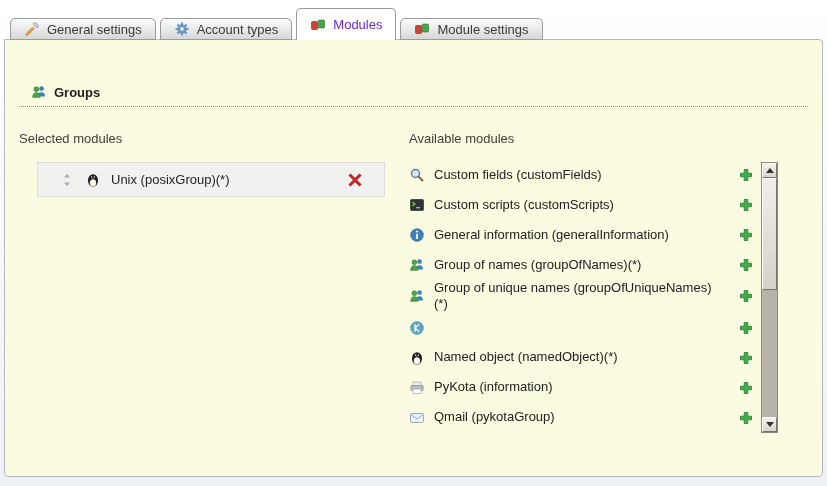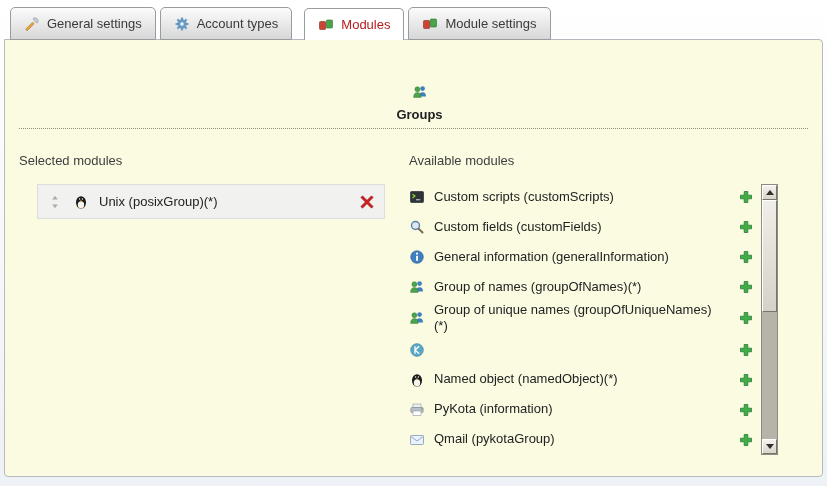--- a/index.html
+++ b/index.html
@@ -18,65 +18,63 @@
   }
   
   .tab-bar {
     position: absolute; top: 8px; left: 10px; right: 10px;
     height: 32px;
     display: flex; gap: 4px; align-items: flex-end;
     z-index: 2;
   }
   .tab {
     display: flex; align-items: center; gap: 7px;
-    height: 33px; padding: 0 13px;
+    height: 22px; padding: 0 13px;
     background: linear-gradient(#fcfcfc, #d7d7d7);
     border: 1px solid #979ca1;
     border-radius: 5px 5px 0 0;
     color: #3a3a3a;
     cursor: pointer;
     white-space: nowrap;
   }
   .tab.active {
     height: 32px;
     background: #ffffff;
     border-bottom: none;
-    color: #b91c1c;
-    margin-left: 8px;
+    color: #6d28d9;
   }
   
   .panel {
     position: absolute; left: 4px; right: 4px; top: 39px; bottom: 9px;
     background: #fbfbe2;
     border: 1px solid #b6bac0;
     border-radius: 0 4px 4px 4px;
     padding: 0 12px;
     overflow: hidden;
     z-index: 1;
   }
   .section-heading {
     display: flex; align-items: center; gap: 7px;
     margin: 44px 2px 0 14px;
     font-weight: bold;
-    flex-direction: column;
   }
   .dotted-sep {
     border-bottom: 1px dotted #8f8f74;
     margin: 6px 2px 0 2px;
     height: 1px;
   }
   .columns { display: flex; margin: 24px 0 0 2px; }
   .col-left { flex: 0 0 390px; width: 390px; }
   .col-right { flex: 1; min-width: 0; }
   .col-heading { color: #404040; }
   
   .selected-list { margin: 16px 0 0 18px; width: 348px; }
   .selected-row {
     display: flex; align-items: center; gap: 10px;
-    height: 35px; padding: 0 9px;
+    height: 35px; padding: 0 21px;
     background: #f1f1ef;
     border: 1px solid #dddddd;
   }
   .selected-row .mod-label { flex: 1; }
   
   .available-wrap {
     position: relative;
     margin: 14px 32px 0 0;
     padding-right: 24px;
   }
@@ -208,40 +206,40 @@
           </div>
       </div>
 
       <div class="col-right">
         <div class="col-heading">Available modules</div>
         <div class="available-wrap">
           <div class="available-list">
               <div class="avail-row">
                 <span class="icon">
                   <svg viewBox="0 0 16 16">
+                    <circle cx="6.5" cy="6.5" r="4" fill="#dce9f5" stroke="#5b7fa6" stroke-width="1.4"></circle>
+                    <line x1="9.6" y1="9.6" x2="13.5" y2="13.5" stroke="#7a6a55" stroke-width="2" stroke-linecap="round"></line>
+                  </svg>
+                </span>
+                <span class="mod-label">Custom fields (customFields)</span>
+                <span class="icon add">
+                  <svg viewBox="0 0 16 16">
+                    <path d="M6.2 2.5 h3.6 v3.7 h3.7 v3.6 h-3.7 v3.7 h-3.6 v-3.7 h-3.7 v-3.6 h3.7z" fill="#3fae49" stroke="#2a7a33" stroke-width="0.8"></path>
+                  </svg>
+                </span>
+              </div>
+              <div class="avail-row">
+                <span class="icon">
+                  <svg viewBox="0 0 16 16">
                     <rect x="1.5" y="2.5" width="13" height="11" rx="1" fill="#2e3436" stroke="#181c1e" stroke-width="0.6"></rect>
                     <path d="M3.5 5.2 l2.4 1.9 -2.4 1.9" stroke="#8ae234" stroke-width="1.2" fill="none"></path>
                     <line x1="7" y1="10.8" x2="11.2" y2="10.8" stroke="#d3d7cf" stroke-width="1.1"></line>
                   </svg>
                 </span>
                 <span class="mod-label">Custom scripts (customScripts)</span>
-                <span class="icon add">
-                  <svg viewBox="0 0 16 16">
-                    <path d="M6.2 2.5 h3.6 v3.7 h3.7 v3.6 h-3.7 v3.7 h-3.6 v-3.7 h-3.7 v-3.6 h3.7z" fill="#3fae49" stroke="#2a7a33" stroke-width="0.8"></path>
-                  </svg>
-                </span>
-              </div>
-              <div class="avail-row">
-                <span class="icon">
-                  <svg viewBox="0 0 16 16">
-                    <circle cx="6.5" cy="6.5" r="4" fill="#dce9f5" stroke="#5b7fa6" stroke-width="1.4"></circle>
-                    <line x1="9.6" y1="9.6" x2="13.5" y2="13.5" stroke="#7a6a55" stroke-width="2" stroke-linecap="round"></line>
-                  </svg>
-                </span>
-                <span class="mod-label">Custom fields (customFields)</span>
                 <span class="icon add">
                   <svg viewBox="0 0 16 16">
                     <path d="M6.2 2.5 h3.6 v3.7 h3.7 v3.6 h-3.7 v3.7 h-3.6 v-3.7 h-3.7 v-3.6 h3.7z" fill="#3fae49" stroke="#2a7a33" stroke-width="0.8"></path>
                   </svg>
                 </span>
               </div>
               <div class="avail-row">
                 <span class="icon">
                   <svg viewBox="0 0 16 16">
                     <circle cx="8" cy="8" r="6.3" fill="#3f7fbf" stroke="#2b5c8e" stroke-width="0.6"></circle>

